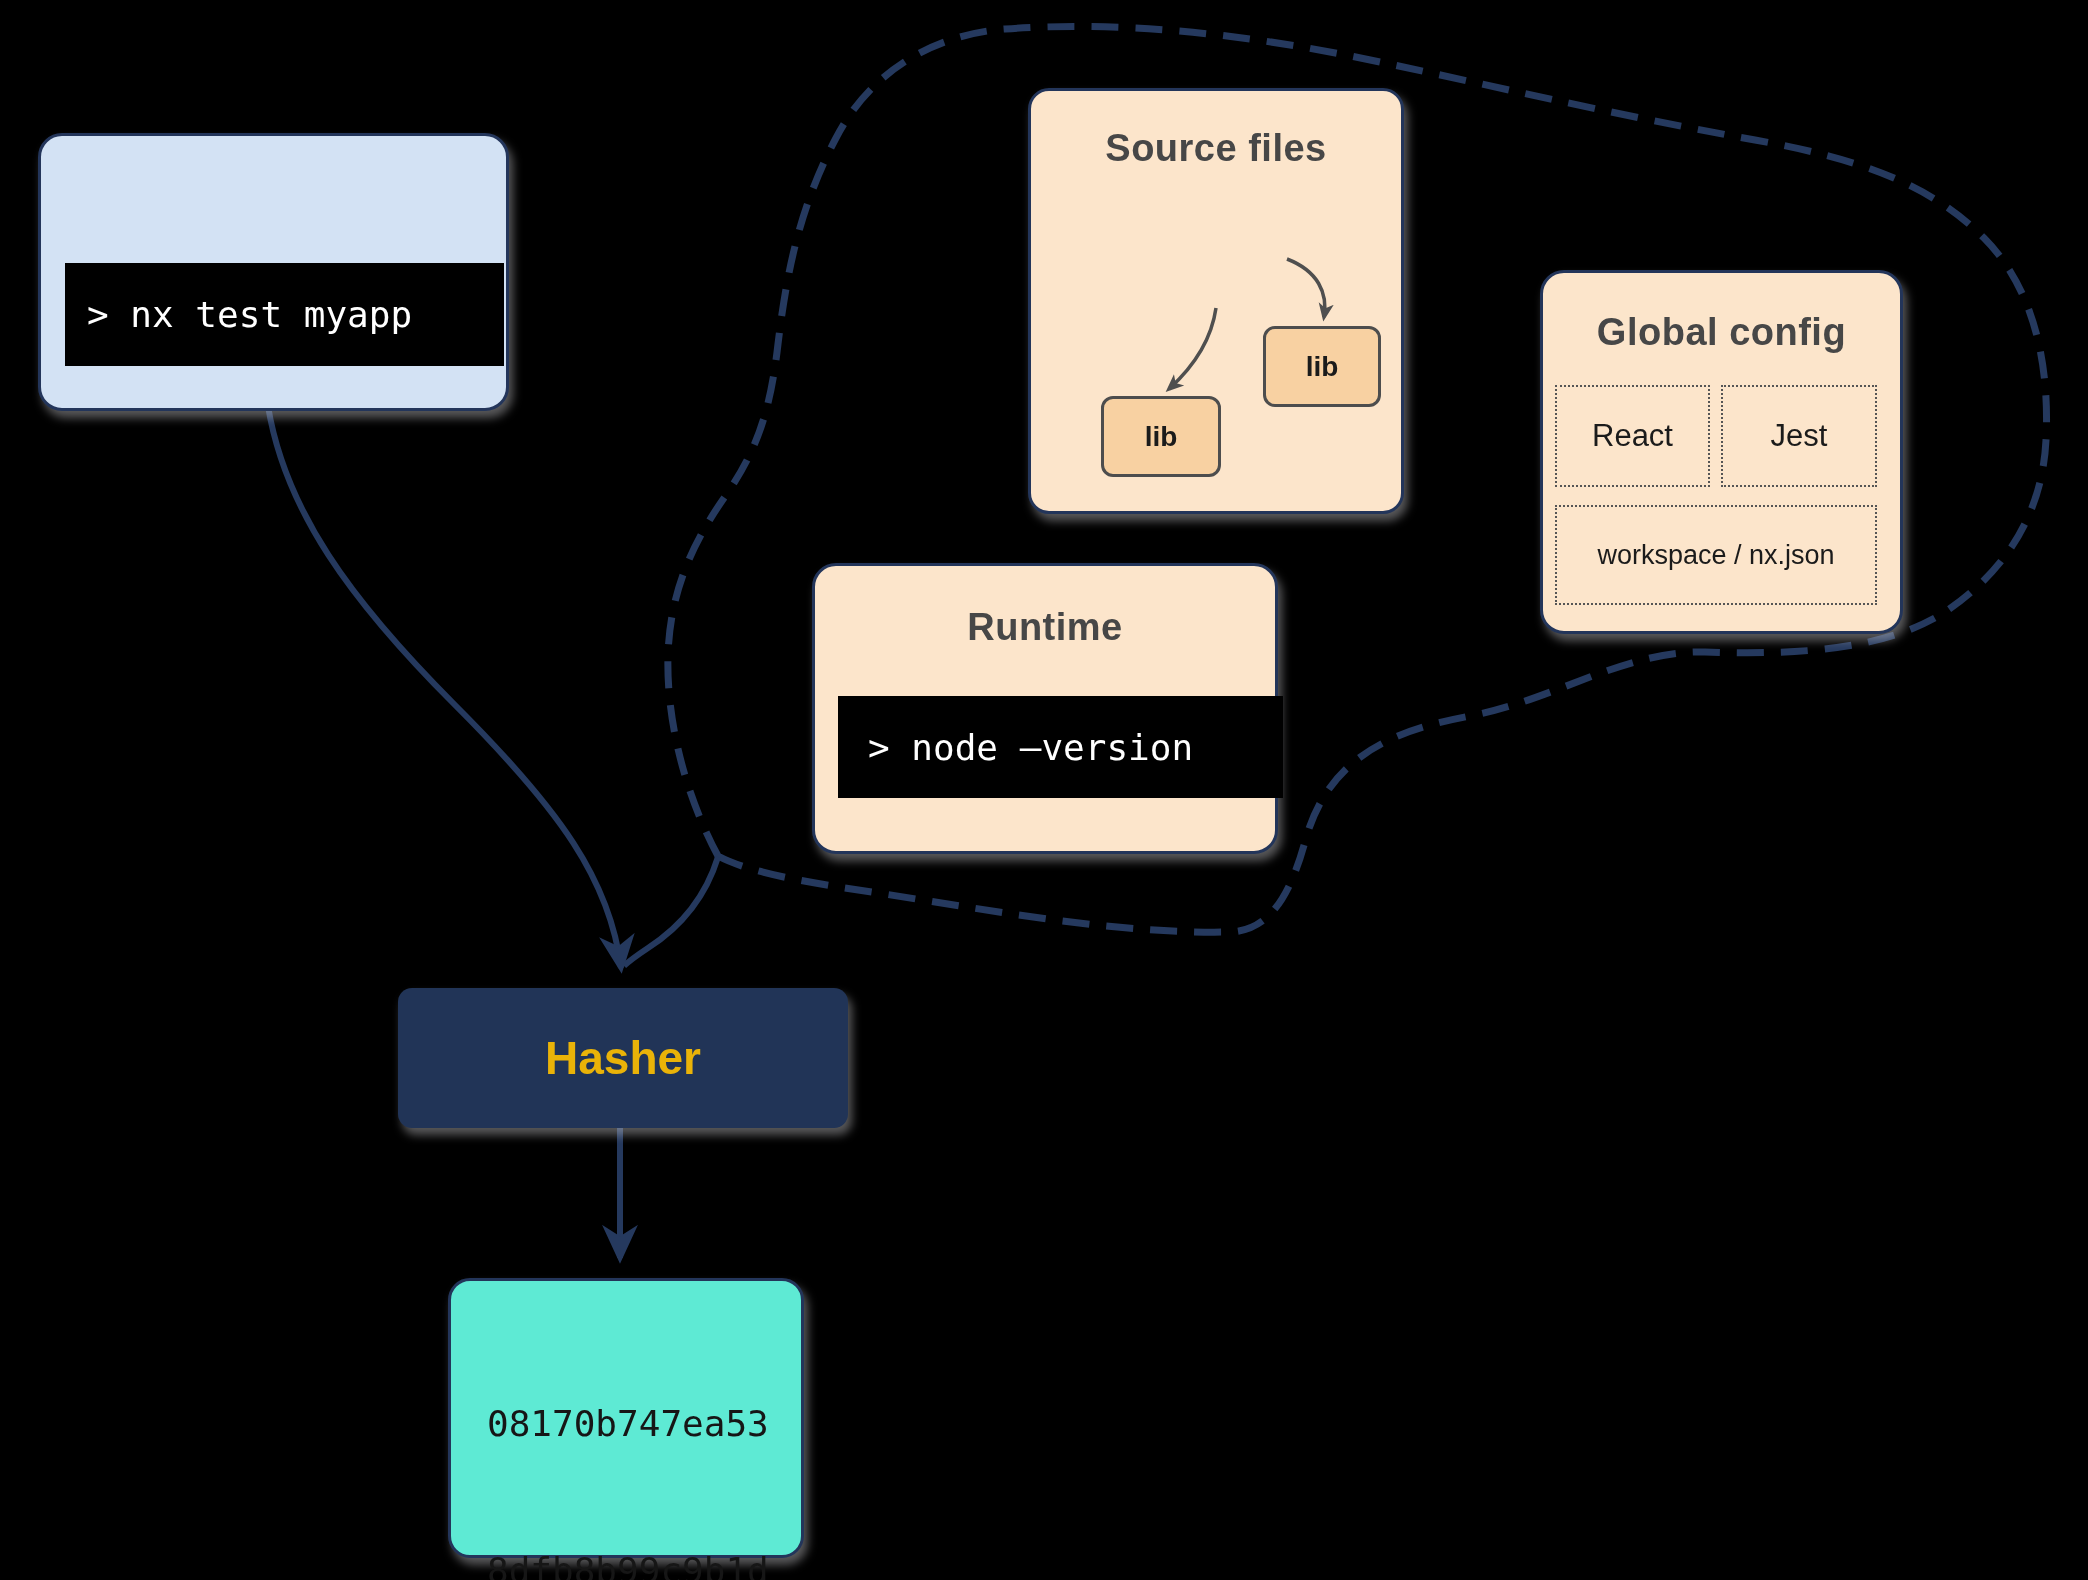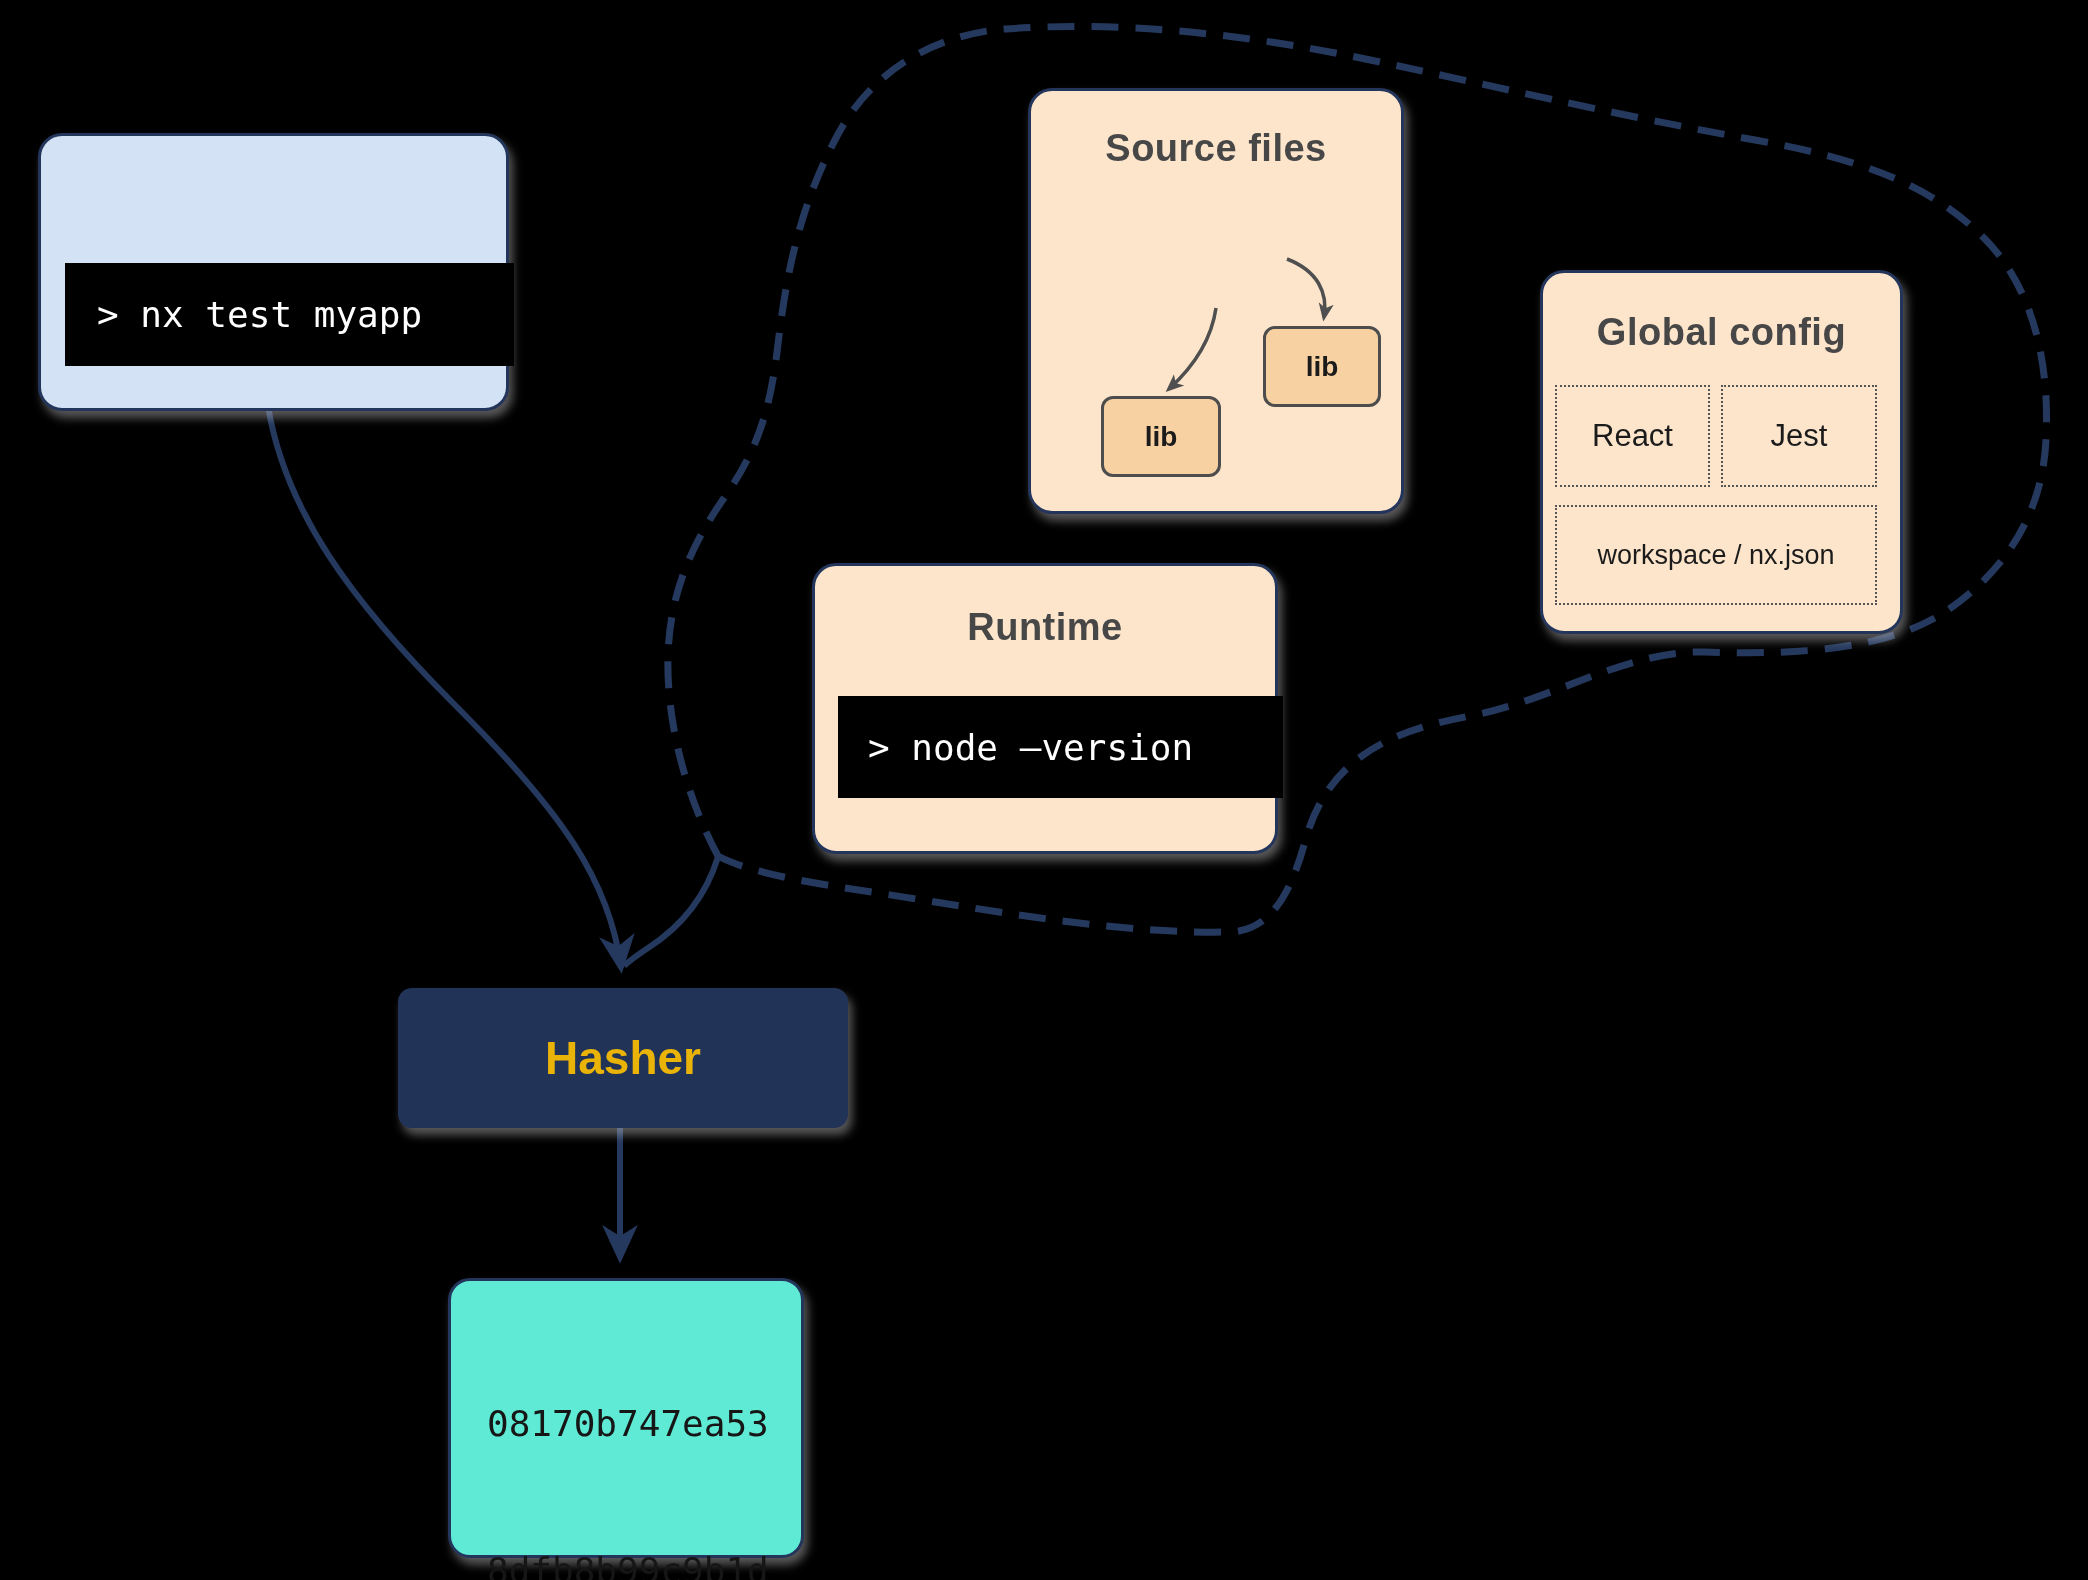--- a/index.html
+++ b/index.html
@@ -14,23 +14,23 @@
 
   .blue{background:var(--blue-fill);}
   .peach{background:var(--peach-fill);}
 
   .terminal{position:absolute;background:var(--terminal-bg);color:var(--terminal-text);
        font-family:"DejaVu Sans Mono", monospace;font-size:36px;
        display:flex;align-items:center;white-space:pre;}
 
   #op{left:38px;top:133px;width:465px;height:272px;}
   #op .title{top:42px;font-size:35px;}
-  #op .terminal{left:24px;top:127px;width:417px;height:103px;padding-left:32px;}
+  #op .terminal{left:24px;top:127px;width:417px;height:103px;padding-left:22px;}
 
-  #source{left:1028px;top:88px;width:370px;height:420px;}
+  #source{left:1028px;top:88px;width:370px;height:420px;border-radius:21px;}
   #source .title{top:36px;}
   .gnode{position:absolute;border:3px solid var(--node-border);border-radius:12px;
        display:flex;align-items:center;justify-content:center;
        font-weight:700;font-size:28px;color:#1b1b1b;}
   #node-app{left:104px;top:125px;width:151px;height:90px;background:var(--app-fill);}
   #node-lib-right{left:232px;top:235px;width:112px;height:75px;background:var(--lib-fill);}
   #node-lib-left{left:70px;top:305px;width:114px;height:75px;background:var(--lib-fill);}
   svg.srcwires{position:absolute;left:0;top:0;width:370px;height:420px;pointer-events:none;}
 
   #runtime{left:812px;top:563px;width:460px;height:285px;}

